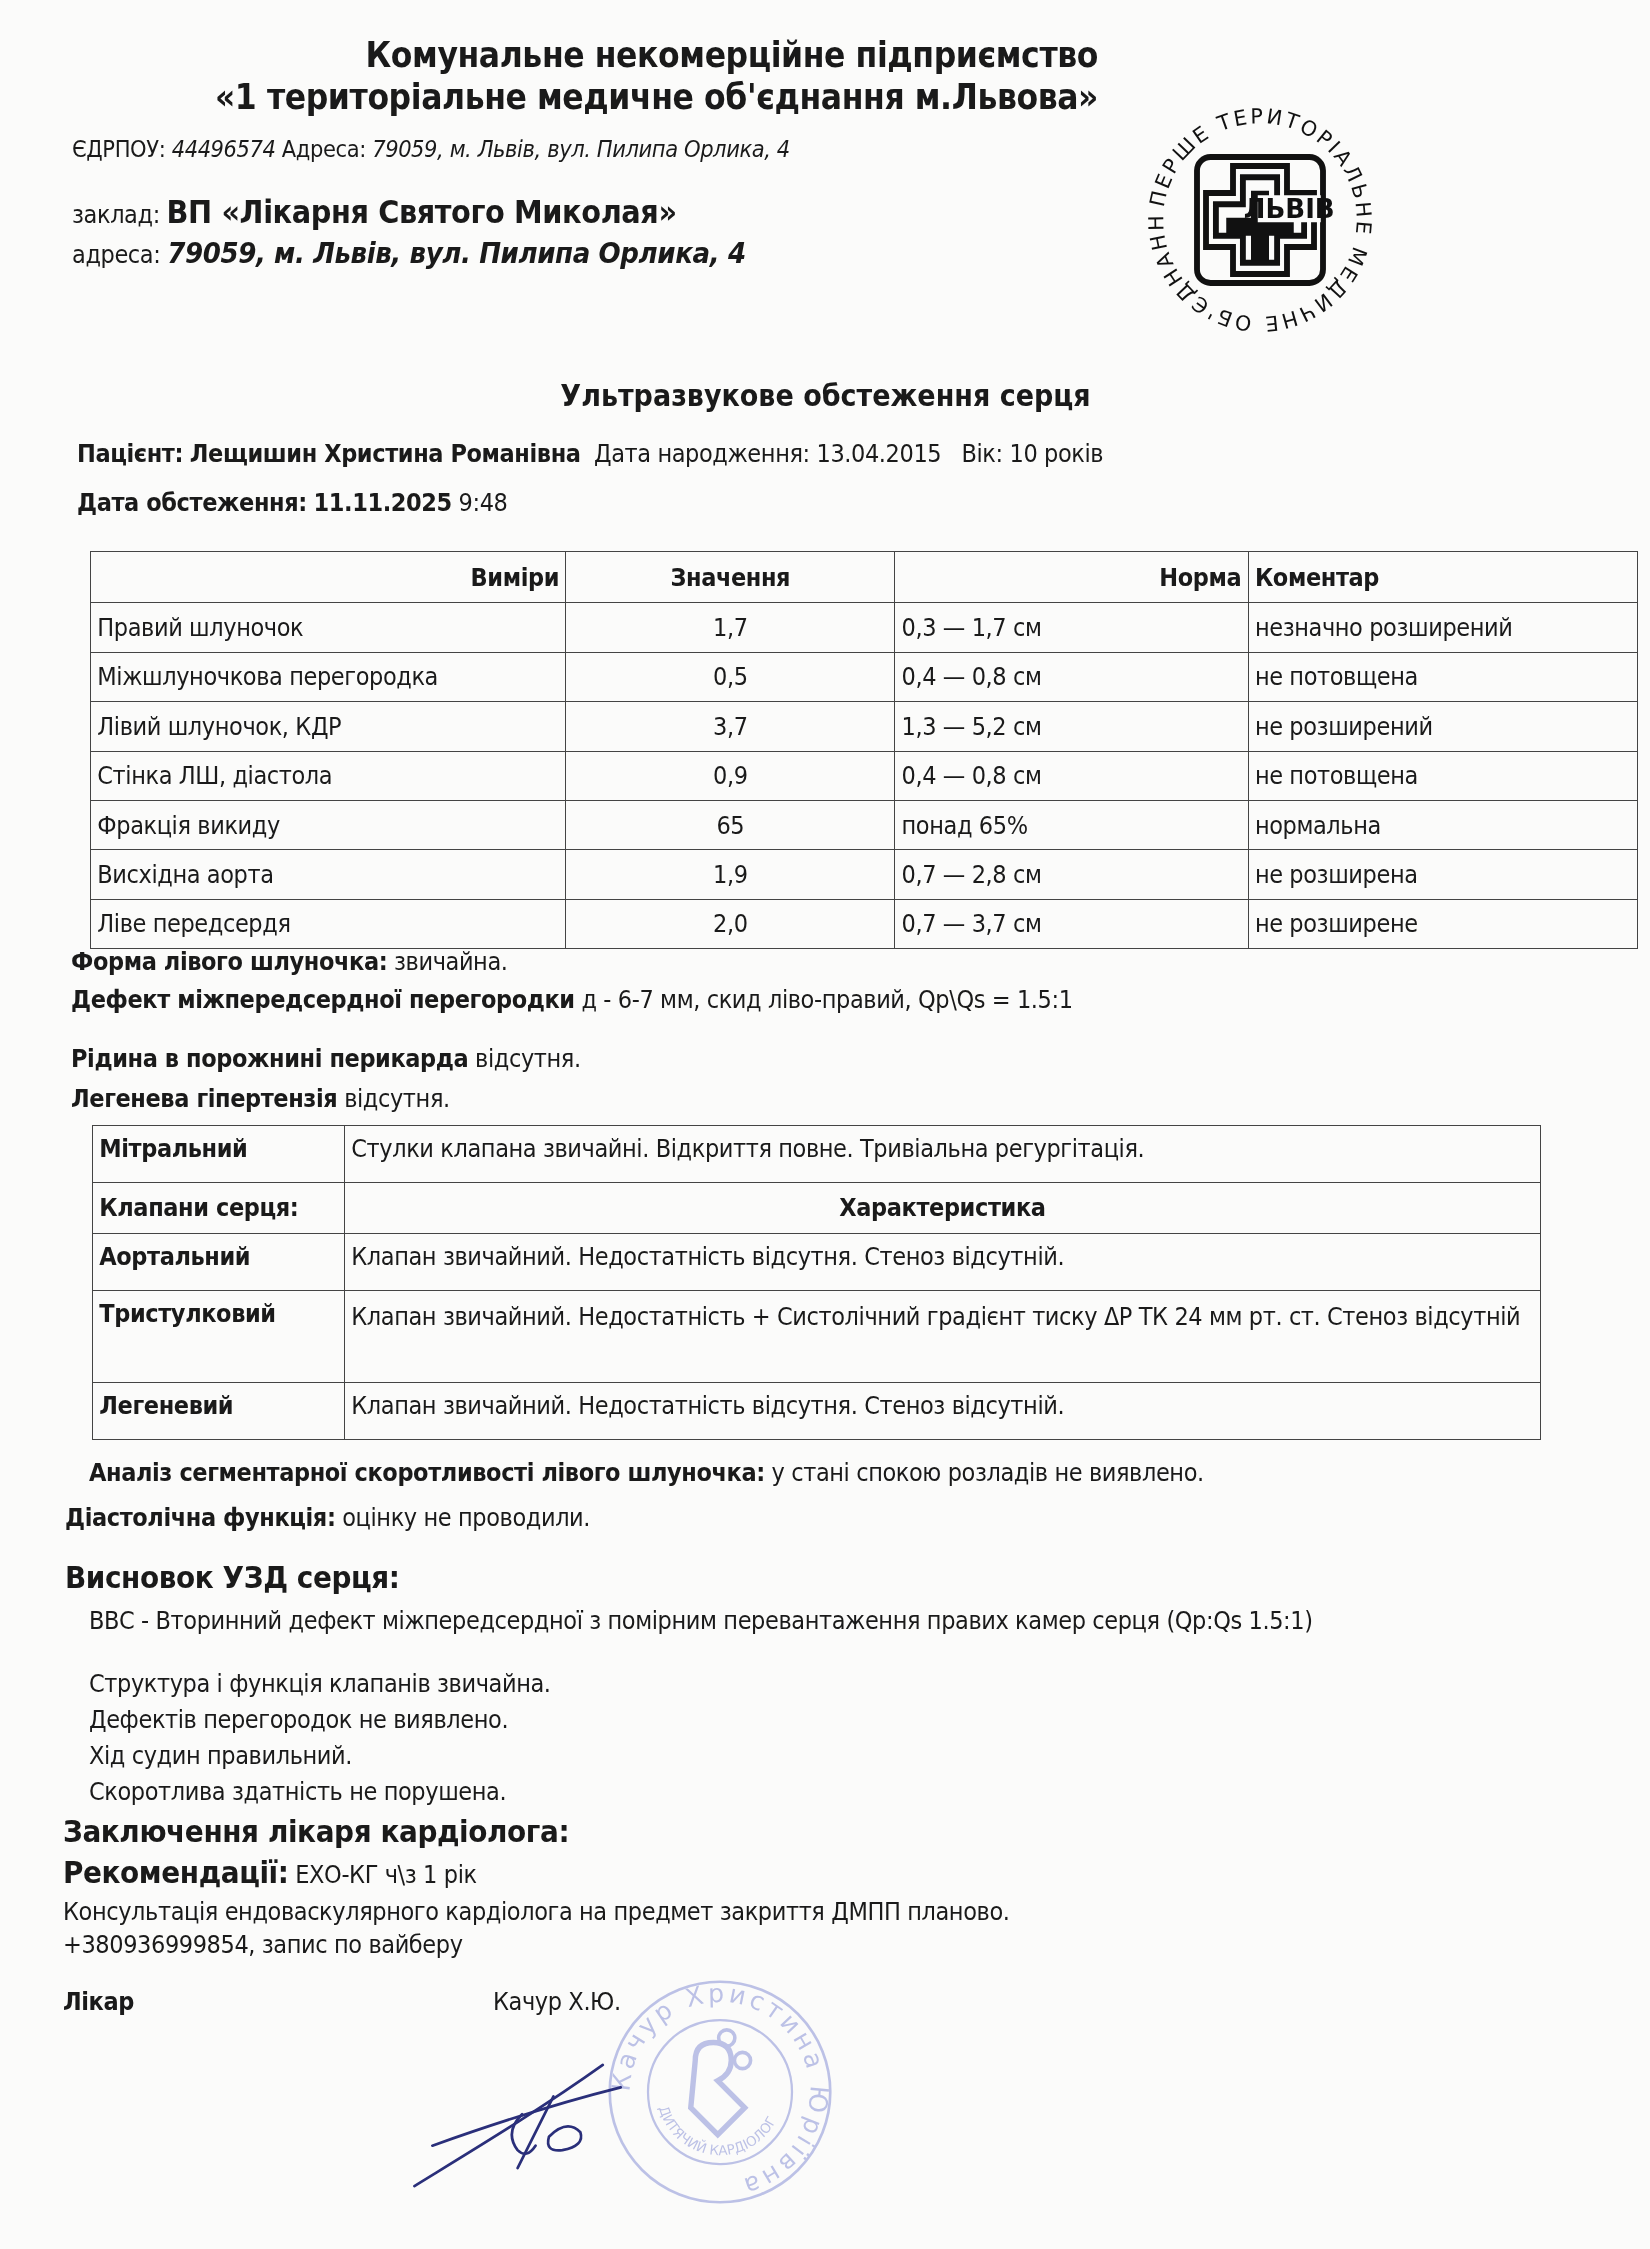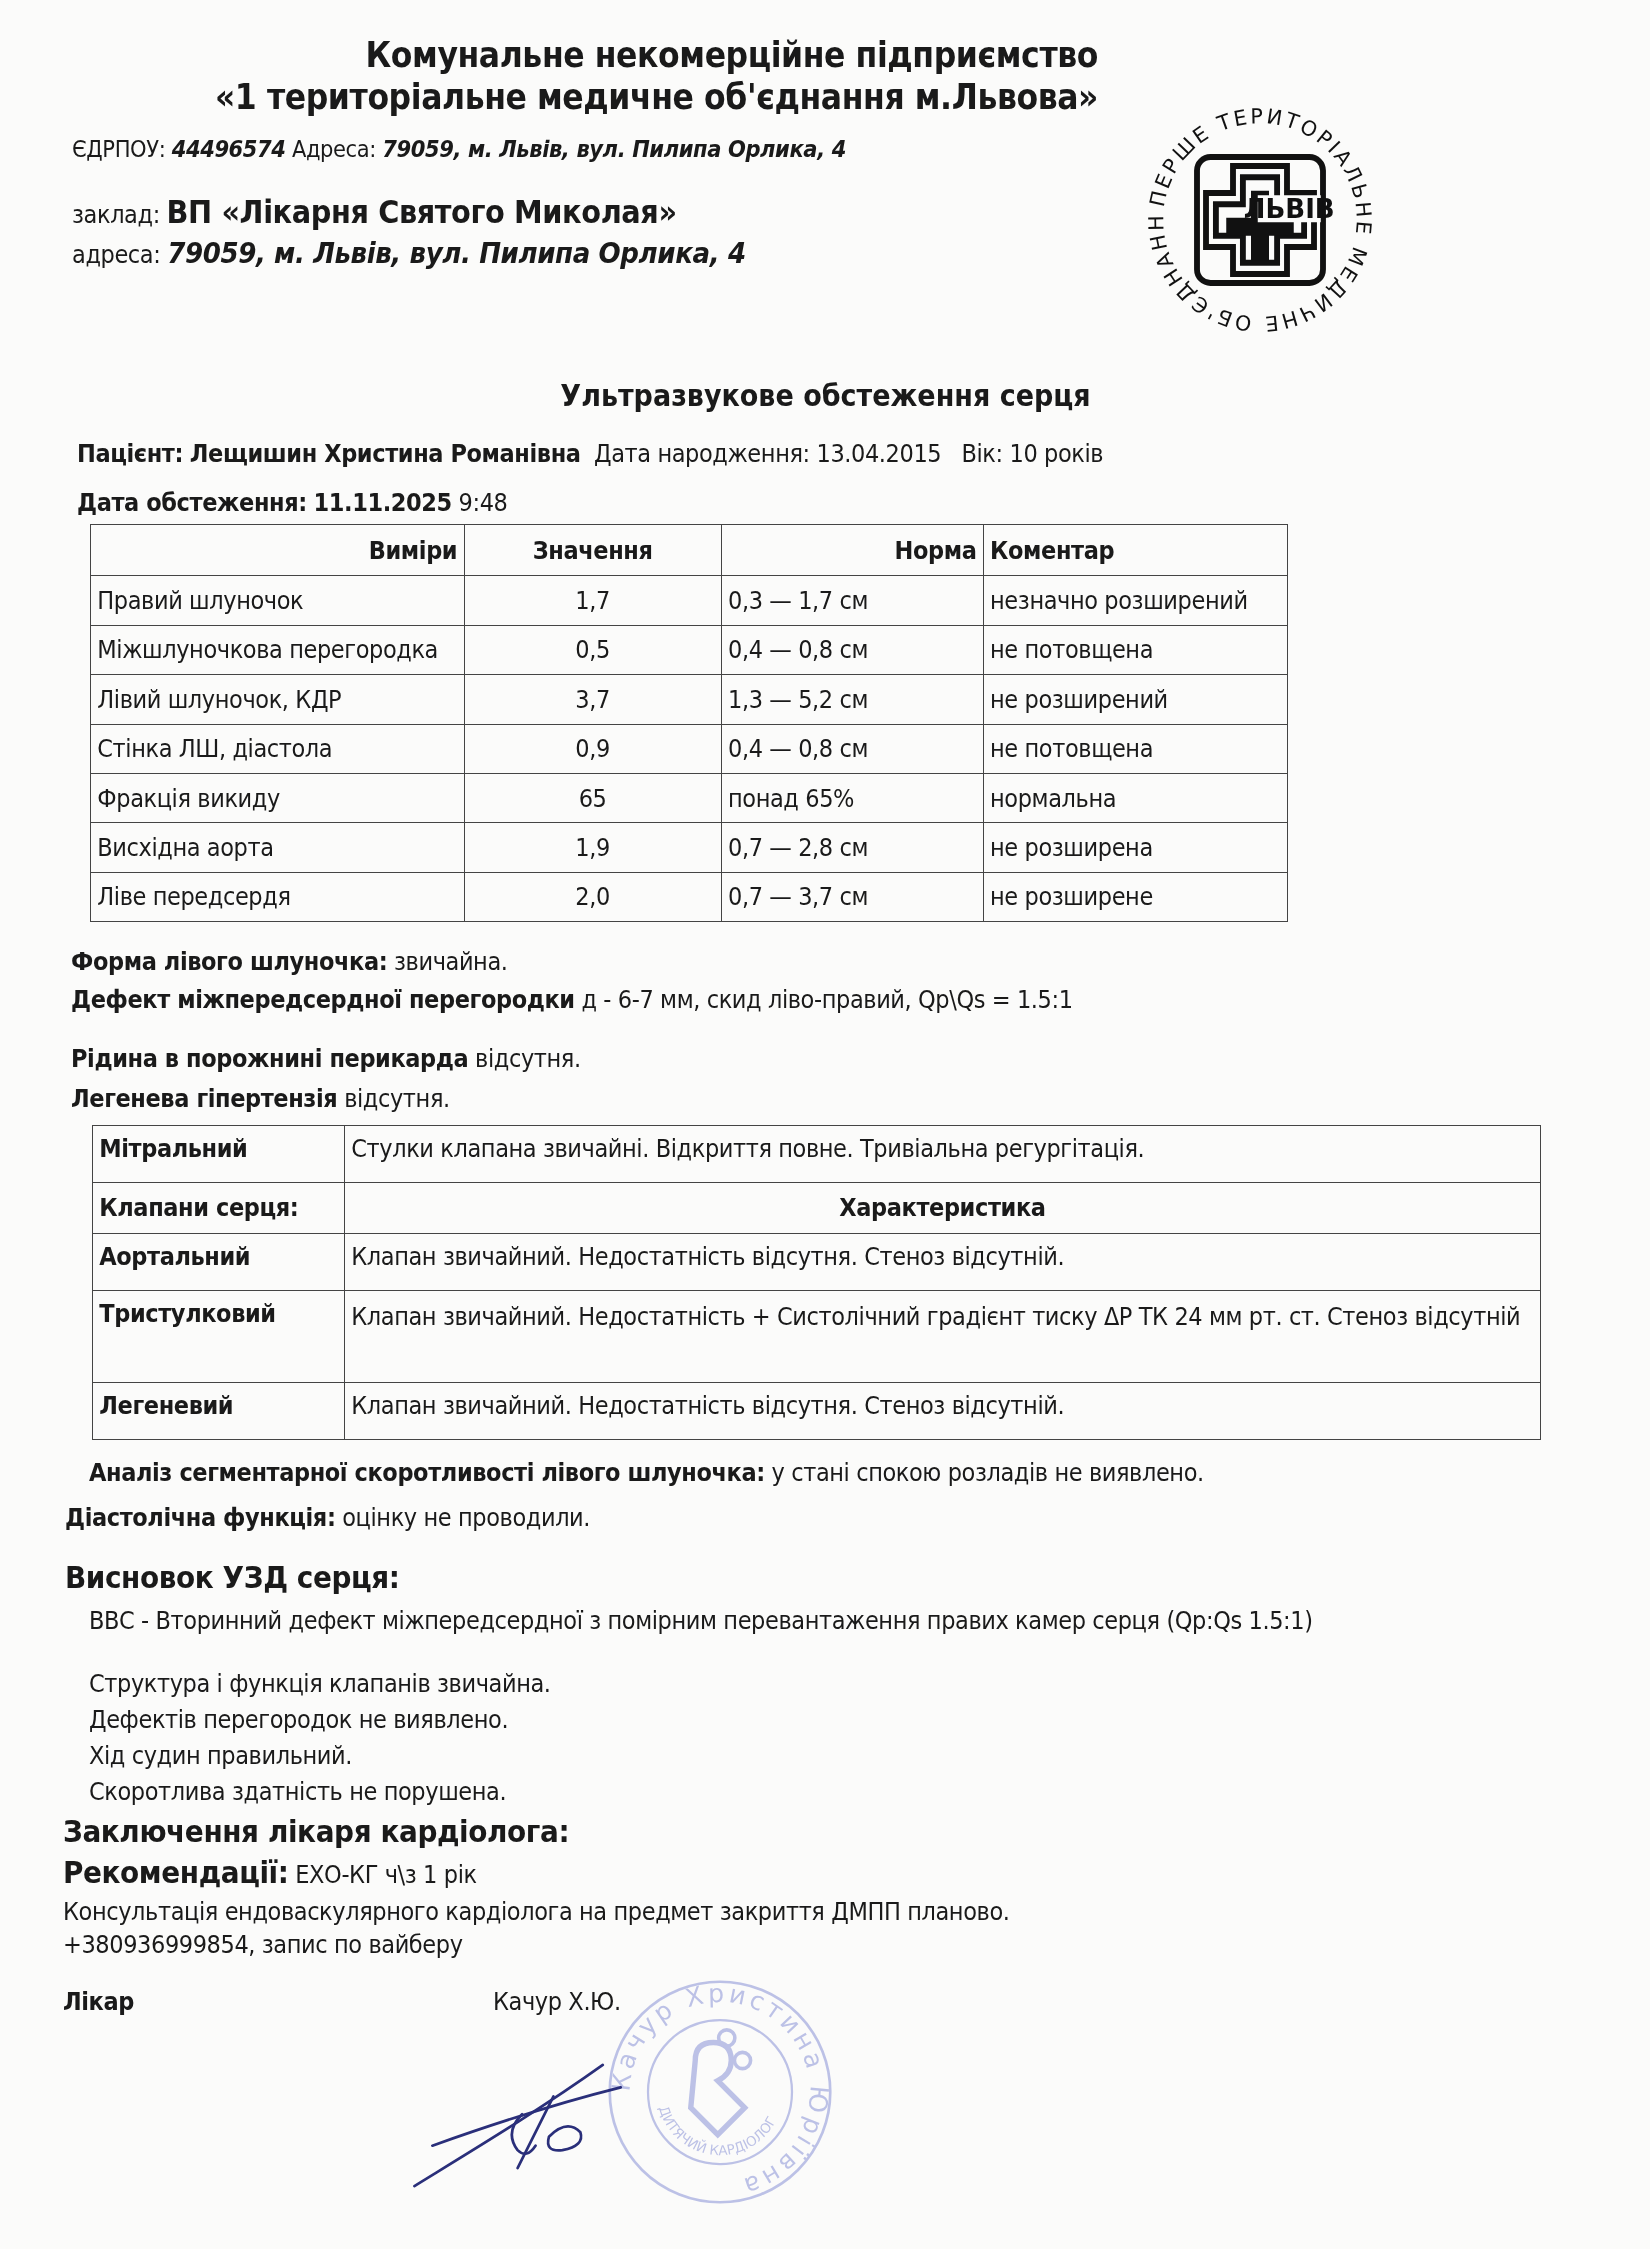--- a/index.html
+++ b/index.html
@@ -5,21 +5,21 @@
   html, body { margin: 0; padding: 0; }
   body {
     width: 1651px; height: 2463px; background: #fbfbfa; position: relative; overflow: hidden;
     font-family: "DejaVu Sans Condensed", "DejaVu Sans", "Liberation Sans", sans-serif;
     color: #1a1a1a;
   }
   .abs { position: absolute; }
   .b { font-weight: bold; }
   .t-org { left: 0; width: 1098px; text-align: right; font-weight: bold; font-size: 35px; letter-spacing: -0.4px; }
   .meta { font-size: 23.4px; letter-spacing: -0.4px; }
-  .meta .val { font-weight: bold; font-style: italic; text-align: center; }
+  .meta .val { font-weight: normal; font-style: italic; text-align: center; }
   .zaklad { font-size: 25px; letter-spacing: -0.4px; }
   .zaklad .name { font-weight: bold; font-size: 32px; }
   .zaklad .addr { font-weight: bold; font-style: italic; font-size: 29px; }
   .title { left: 0; width: 1651px; text-align: center; font-weight: bold; font-size: 30px; }
   .line { font-size: 25px; letter-spacing: -0.4px; white-space: nowrap; }
   .line .lbl { font-weight: bold; }
   table { border-collapse: collapse; position: absolute; font-size: 25px; letter-spacing: -0.4px; }
   td, th { border: 1.8px solid #444; padding: 2.7px 6.3px; vertical-align: middle; }
   #measure-table th { font-weight: bold; height: 45px; }
   #measure-table td { height: 43px; }
@@ -80,21 +80,21 @@
   <span>13.04.2015</span>
   &nbsp;&nbsp;<span>Вік:</span>
   <span>10 років</span>
 </div>
 <div class="abs line" style="left:77px; top:488px;">
   <span class="lbl">Дата обстеження:</span>
   <span class="lbl">11.11.2025</span>
   <span>9:48</span>
 </div>
 
-<table id="measure-table" style="left:90px; top:524px; width:1198px;">
+<table id="measure-table" style="left:90px; top:551px; width:1548px;">
   <colgroup>
       <col style="width:448px">
       <col style="width:310px">
       <col style="width:333px">
       <col style="width:367px">
     </colgroup>
   <tbody>
       <tr>
     <th style="text-align:right">Виміри</th>
     <th style="text-align:center">Значення</th>

